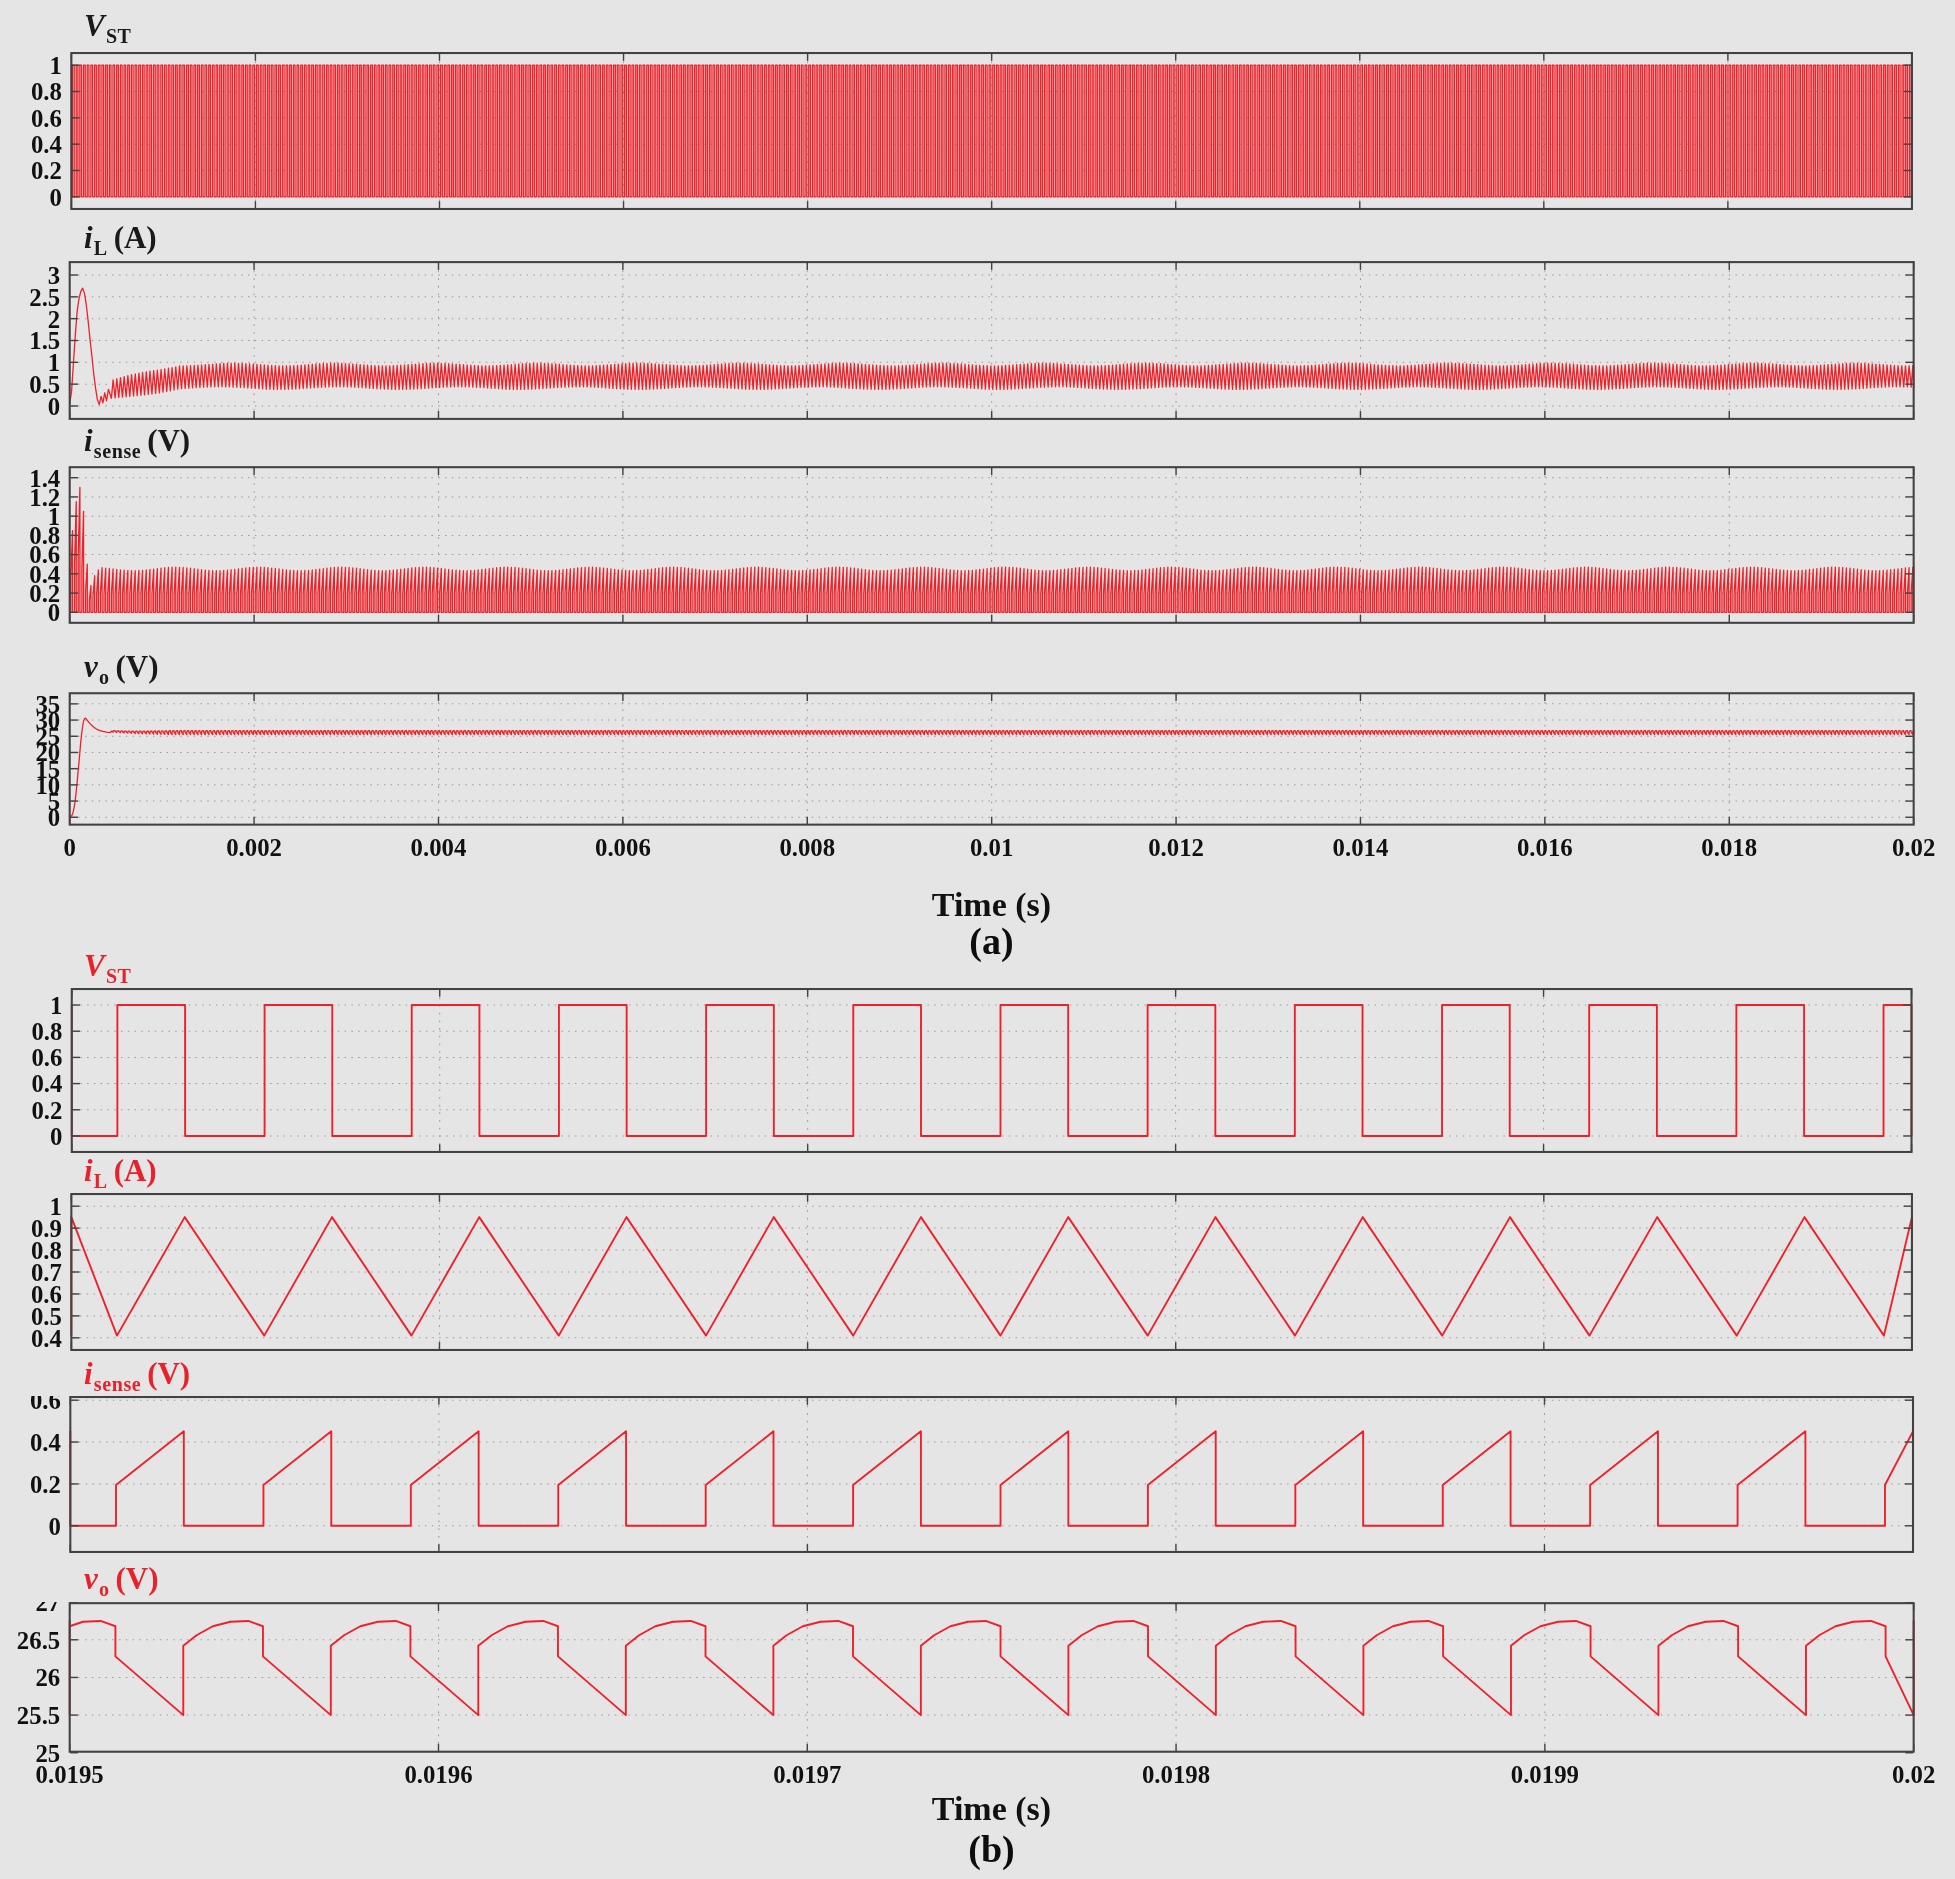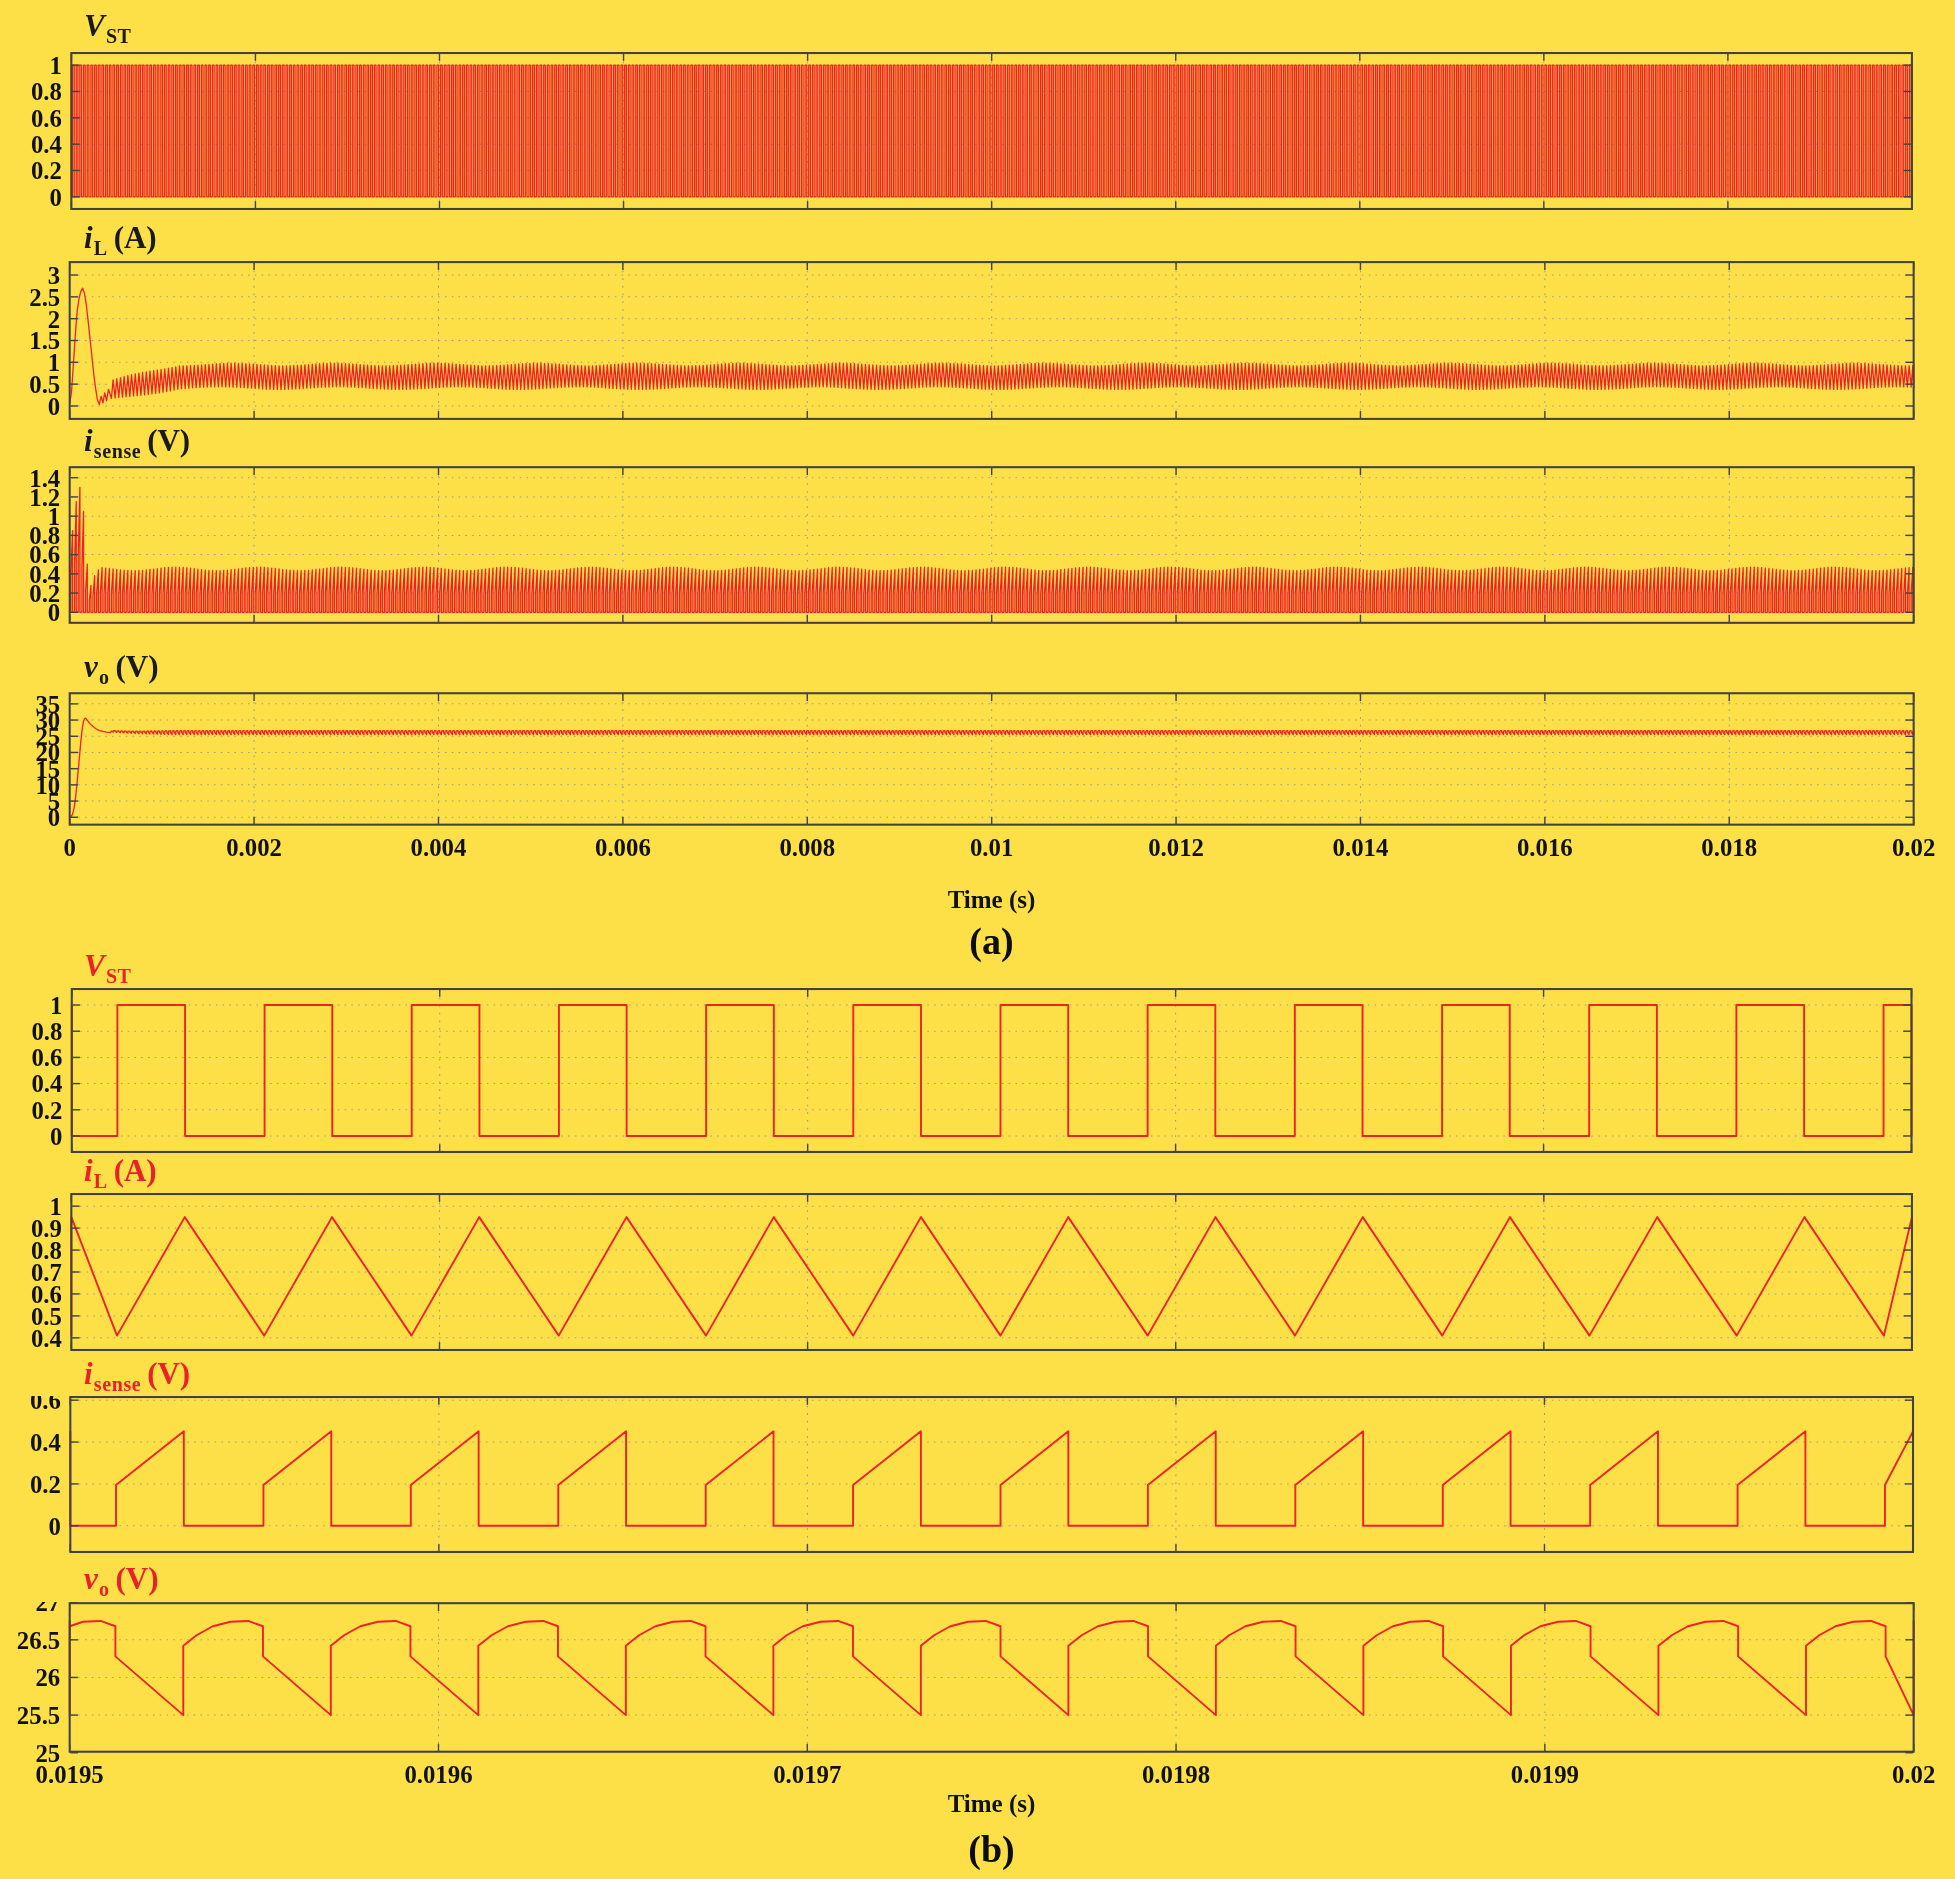--- a/index.html
+++ b/index.html
@@ -1,25 +1,25 @@
 <!DOCTYPE html>
 <html style="font-size:9.5px"><head>
 <meta charset="utf-8">
 <style>
   html,body{margin:0;padding:0;background:#ffffff;}
-  .stage{position:relative;width:1955px;height:1880px;background:#fde047;
+  .stage{position:relative;width:1955px;height:1880px;background:#e5e5e5;
          font-family:"Liberation Serif",serif;overflow:hidden;}
   .chart{position:absolute;left:0;width:1955px;}
   .ptitle{position:absolute;left:84px;font-size:31px;font-weight:bold;line-height:35px;white-space:nowrap;}
   .ptitle.pa{color:#1a1a1a;}
   .ptitle.pb{color:#e8212b;}
   .tmain{font-style:italic;}
   .tsub{font-size:20px;font-style:normal;vertical-align:-7px;margin-left:1.2px;letter-spacing:0.6px;}
   .tunit{font-style:normal;margin-left:5.9px;}
-  .timelabel{position:absolute;left:0;width:1955px;text-align:center;font-size:25px;font-weight:bold;
+  .timelabel{position:absolute;left:0;width:1955px;text-align:center;font-size:34px;font-weight:bold;
              color:#111111;padding-left:28px;box-sizing:border-box;}
   .panlabel{position:absolute;left:0;width:1955px;text-align:center;font-size:38px;font-weight:bold;
             color:#0d0d0d;padding-left:28px;box-sizing:border-box;line-height:44px;}
   svg text{font-family:"Liberation Serif",serif;}
 </style>
 </head>
 <body>
 
 <div class="stage">
 

